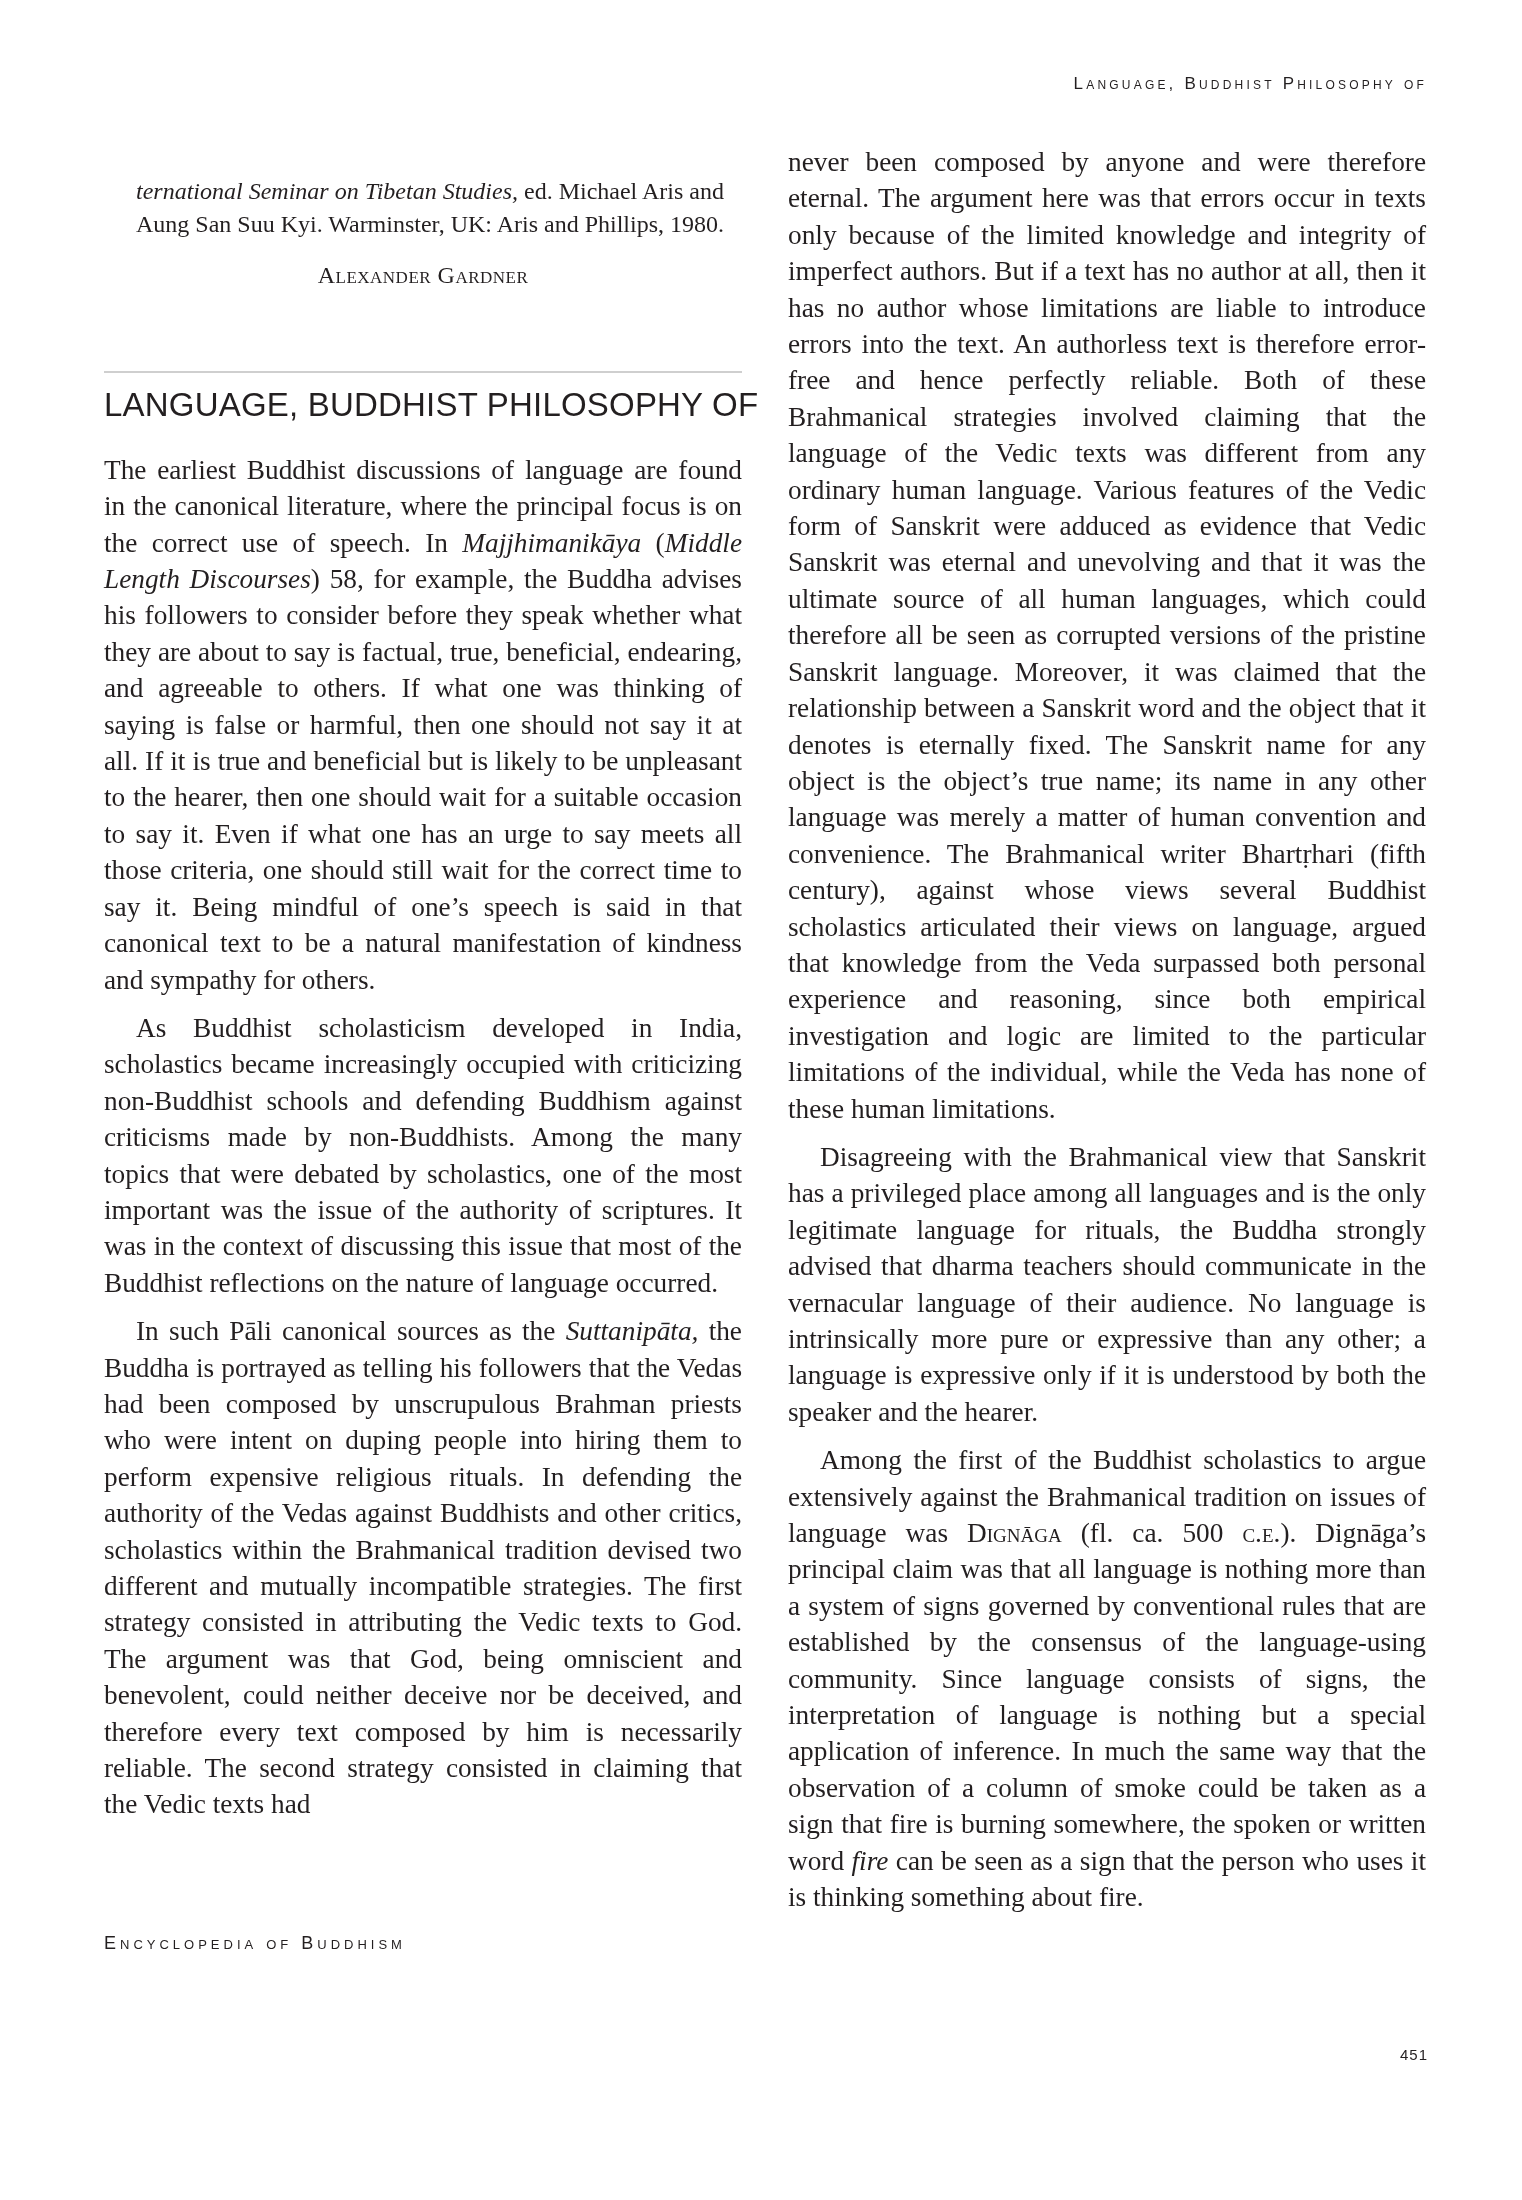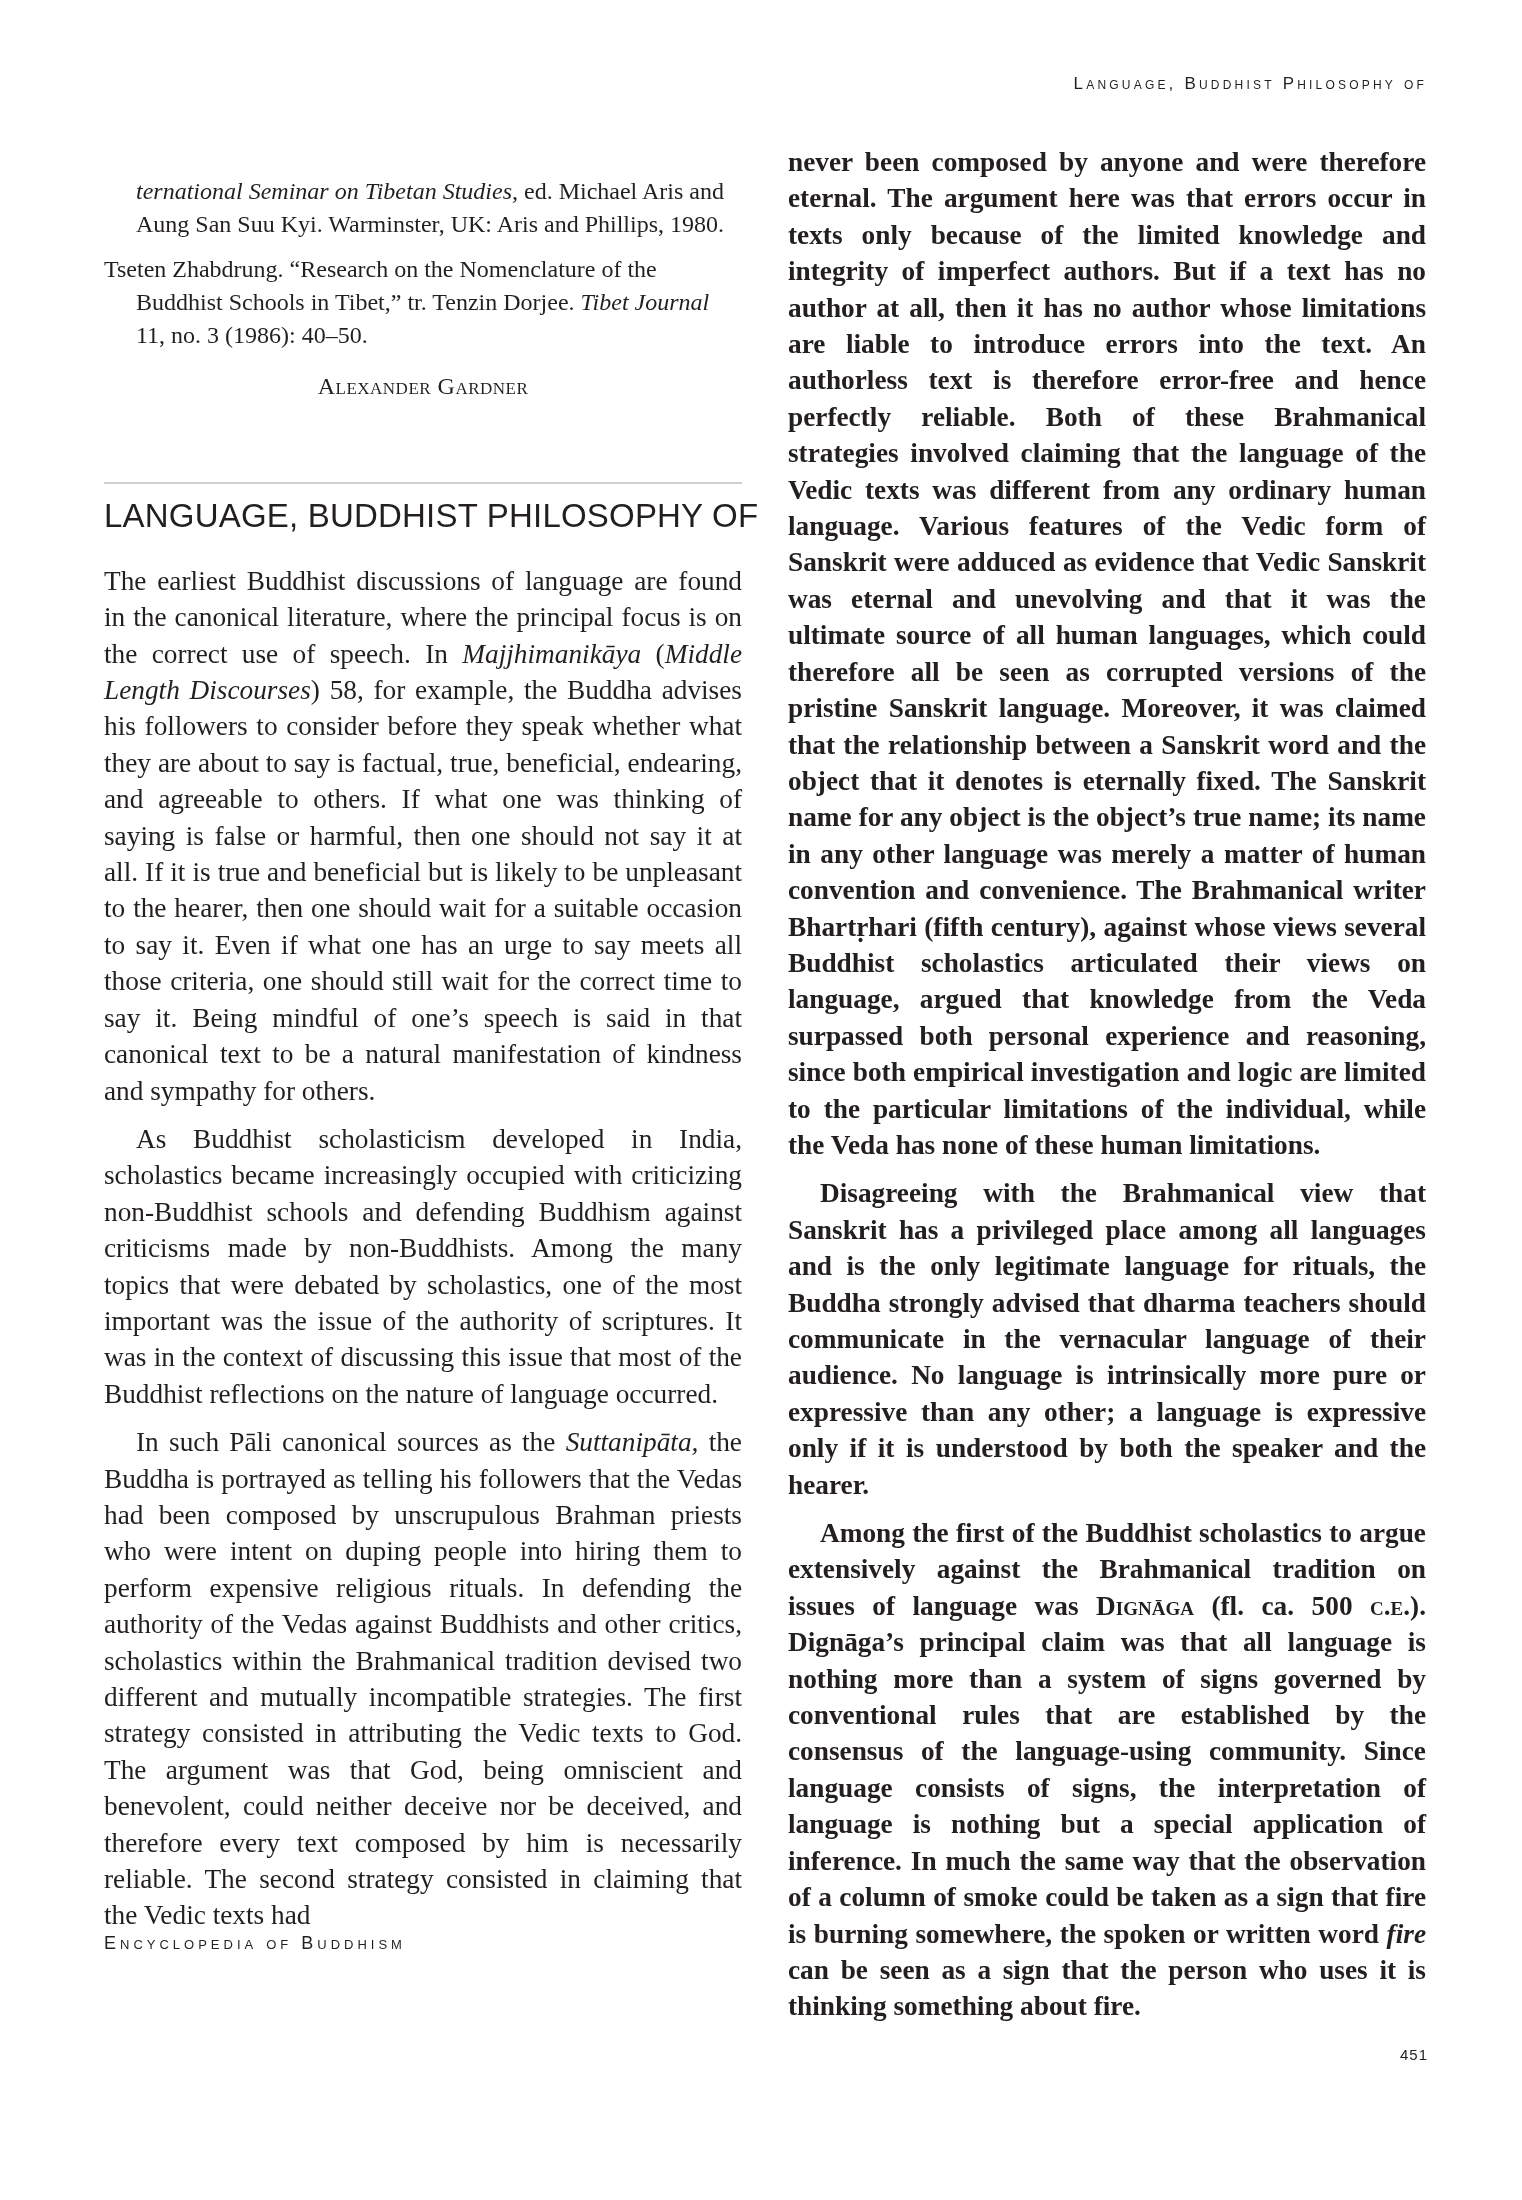--- a/index.html
+++ b/index.html
@@ -14,21 +14,21 @@
       font-size: 17px; letter-spacing: 3.2px; font-variant: small-caps;
       color: #231f20;
     }
     .column {
       position: absolute; top: 144px; width: 638px;
       font-size: 27.3px; line-height: 36.4px;
       text-align: justify; hyphens: manual;
     }
     .col-left { left: 104px; margin-top: 31px; }
     .col-right { left: 788px; top: 144px; }
-    .col-right .p { text-indent: 0; font-weight: bold; }
+    .col-right .p { text-indent: 0; }
     .bib-entry {
       font-size: 24px; line-height: 33px; text-align: left;
       padding-left: 32px; text-indent: -32px; margin: 0 0 12px 0;
     }
     .bib-entry.cont { text-indent: 0; }
     .byline {
       text-align: center; font-size: 24px; font-variant: small-caps;
       letter-spacing: 0.5px; margin-top: 16px;
     }
     .rule { height: 2px; background: #cfcfcf; margin-top: 78px; margin-bottom: 14px; }
@@ -54,21 +54,20 @@
     }
   </style>
 </head>
 <body>
 
 <div class="running-head">Language, Buddhist Philosophy of</div>
 
 <div class="column col-left">
   <div id="bib">
       <p class="bib-entry cont"><span class="it">ternational Seminar on Tibetan Studies,</span><span> ed. Michael Aris and Aung San Suu Kyi. Warminster, UK: Aris and Phillips, 1980.</span></p>
-      <p class="bib-entry"><span>Tseten Zhabdrung. “Research on the Nomenclature of the Buddhist Schools in Tibet,” tr. Tenzin Dorjee. </span><span class="it">Tibet Journal</span><span> 11, no. 3 (1986): 40–50.</span></p>
     </div>
   <div class="byline">Alexander Gardner</div>
   <div class="rule"></div>
   <h1 class="entry-title">LANGUAGE, BUDDHIST PHILOSOPHY OF</h1>
   <div id="left-body">
       <p class="p first"><span>The earliest Buddhist discussions of language are found in the canonical literature, where the principal focus is on the correct use of speech. In </span><span class="it">Majjhimanikāya</span><span> (</span><span class="it">Middle Length Discourses</span><span>) 58, for example, the Buddha advises his followers to consider before they speak whether what they are about to say is factual, true, beneficial, endearing, and agreeable to others. If what one was thinking of saying is false or harmful, then one should not say it at all. If it is true and beneficial but is likely to be unpleasant to the hearer, then one should wait for a suitable occasion to say it. Even if what one has an urge to say meets all those criteria, one should still wait for the correct time to say it. Being mindful of one’s speech is said in that canonical text to be a natural manifestation of kindness and sympathy for others.</span></p>
       <p class="p"><span>As Buddhist scholasticism developed in India, scholastics became increasingly occupied with criticizing non-Buddhist schools and defending Buddhism against criticisms made by non-Buddhists. Among the many topics that were debated by scholastics, one of the most important was the issue of the authority of scriptures. It was in the context of discussing this issue that most of the Buddhist reflections on the nature of language occurred.</span></p>
       <p class="p"><span>In such Pāli canonical sources as the </span><span class="it">Suttanipāta,</span><span> the Buddha is portrayed as telling his followers that the Vedas had been composed by unscrupulous Brahman priests who were intent on duping people into hiring them to perform expensive religious rituals. In defending the authority of the Vedas against Buddhists and other critics, scholastics within the Brahmanical tradition devised two different and mutually incompatible strategies. The first strategy consisted in attributing the Vedic texts to God. The argument was that God, being omniscient and benevolent, could neither deceive nor be deceived, and therefore every text composed by him is necessarily reliable. The second strategy consisted in claiming that the Vedic texts had</span></p>
     </div>
 </div>

